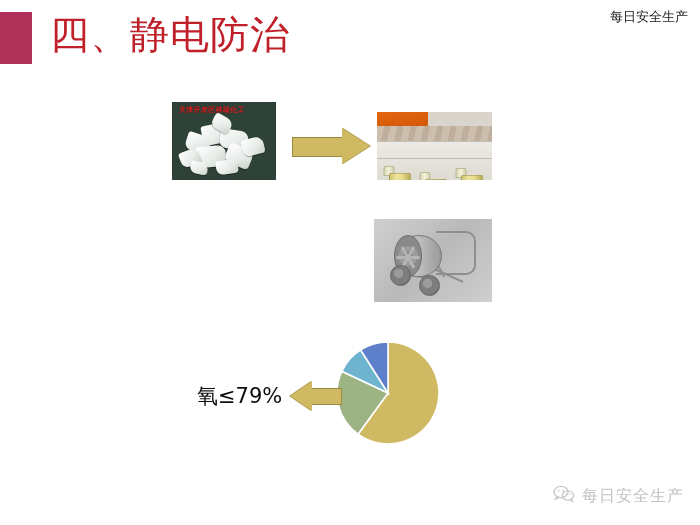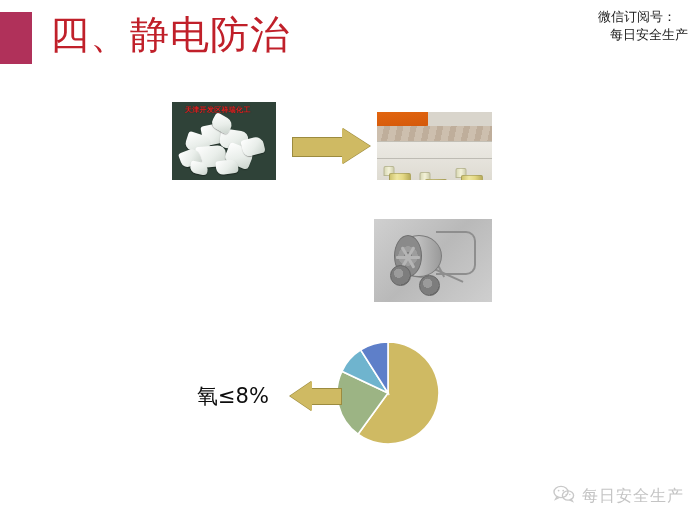--- a/index.html
+++ b/index.html
@@ -60,21 +60,21 @@
   #photo-flakes {
     left: 172px;
     top: 102px;
     width: 104px;
     height: 78px;
     background: #2f4238;
   }
   #photo-flakes .watermark {
     position: absolute;
     top: 3px;
-    left: 13px;
+    left: 7px;
     font-size: 7px;
     color: #E02020;
     font-weight: bold;
     font-family: "DejaVu Sans", "Liberation Sans", sans-serif;
     letter-spacing: 0.3px;
     white-space: nowrap;
     text-shadow: 0 0 1px rgba(0,0,0,.5);
   }
   .flake {
     position: absolute;
@@ -245,21 +245,20 @@
     font-family: "DejaVu Sans", "Liberation Sans", sans-serif;
   }
 </style>
 </head>
 <body>
 
 <div id="title-accent-bar"></div>
 <div id="page-title">四、静电防治</div>
 
 <div id="subscription-block">
-  <div class="sub-line1">微信订阅号：</div>
   <div class="sub-line2">每日安全生产</div>
 </div>
 
 <div class="photo" id="photo-flakes">
   <div class="watermark">天津开发区祥瑞化工</div>
   <div class="flake" style="left:30px;top:22px;width:26px;height:20px;transform:rotate(-12deg);"></div>
   <div class="flake" style="left:14px;top:32px;width:24px;height:18px;transform:rotate(18deg);"></div>
   <div class="flake" style="left:48px;top:28px;width:28px;height:19px;transform:rotate(8deg);"></div>
   <div class="flake" style="left:24px;top:44px;width:30px;height:21px;transform:rotate(-5deg);"></div>
   <div class="flake" style="left:54px;top:44px;width:26px;height:20px;transform:rotate(22deg);"></div>
@@ -318,21 +317,21 @@
   <svg viewBox="0 0 104 104" width="104" height="104">
     <g id="pie-slices">
         <path d="M 52 52 L 52 1 A 51 51 0 1 1 22.022952133083876 93.25986671312232 Z" fill="#CFBA63" stroke="#ffffff" stroke-width="1.6"></path>
         <path d="M 52 52 L 22.022952133083876 93.25986671312232 A 51 51 0 0 1 5.853820324233006 30.285256130181295 Z" fill="#9CB484" stroke="#ffffff" stroke-width="1.6"></path>
         <path d="M 52 52 L 5.853820324233006 30.285256130181295 A 51 51 0 0 1 24.67283345607119 8.939275799397222 Z" fill="#6FB4CE" stroke="#ffffff" stroke-width="1.6"></path>
         <path d="M 52 52 L 24.67283345607119 8.939275799397222 A 51 51 0 0 1 52.000000000000036 1 Z" fill="#5E7FC9" stroke="#ffffff" stroke-width="1.6"></path>
       </g>
   </svg>
 </div>
 
-<div id="oxygen-limit-label">氧≤8%</div>
+<div id="oxygen-limit-label">氧≤79%</div>
 
 <div id="arrow-pie-to-label">
   <div class="shaft"></div>
   <div class="head"></div>
 </div>
 
 <div id="bottom-watermark">
   <span>
     <svg width="22" height="18" viewBox="0 0 22 18" aria-hidden="true">
       <ellipse cx="8" cy="7" rx="7" ry="5.6" fill="none" stroke="#c9c9c9" stroke-width="1.4"></ellipse>

